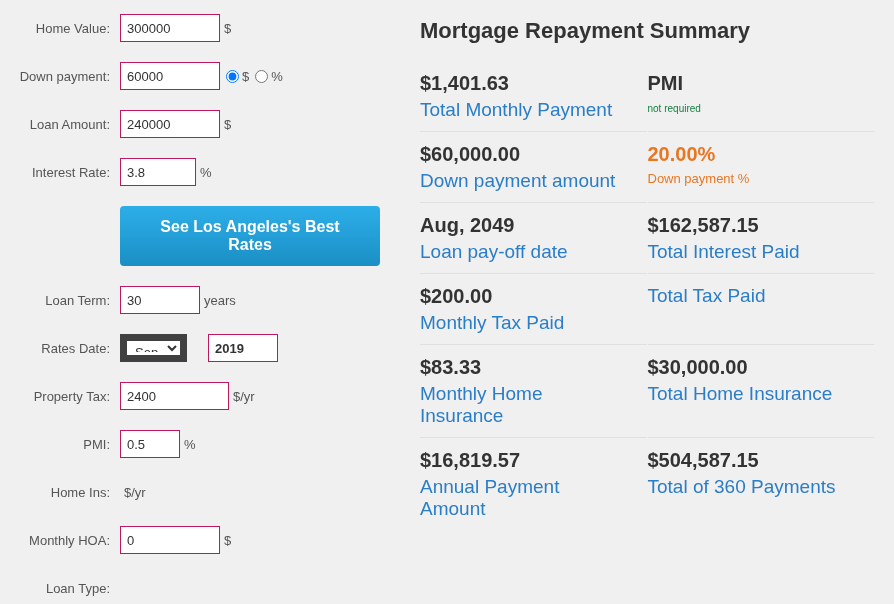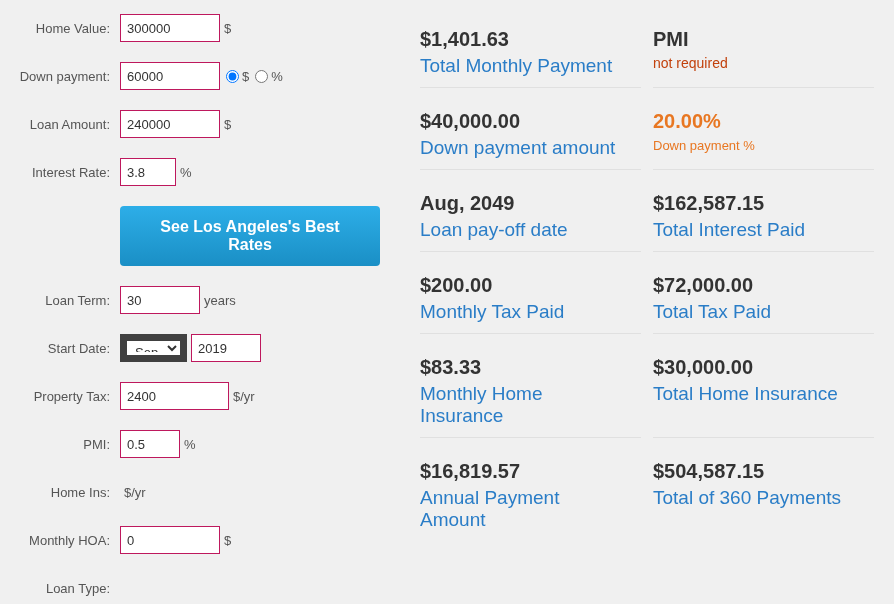--- a/index.html
+++ b/index.html
@@ -93,21 +93,21 @@
     }
     .summary-title {
       font-size: 22px;
       font-weight: bold;
       color: #333;
       margin-bottom: 18px;
     }
     .summary-grid {
       display: grid;
       grid-template-columns: 1fr 1fr;
-      gap: 12px;
+      gap: 1px;
     }
     .summary-cell {
       padding: 10px 0 10px 0;
       border-bottom: 1px solid #e0e0e0;
     }
     .summary-cell:nth-child(odd) {
       padding-right: 20px;
     }
     .summary-value {
       font-size: 20px;
@@ -132,22 +132,22 @@
       color: #e87722;
     }
     .pmi-value {
       font-size: 20px;
       font-weight: bold;
       color: #333;
       display: block;
       margin-bottom: 4px;
     }
     .pmi-label-notreq {
-      font-size: 14px;
-      color: #c2410c;
+      font-size: 10px;
+      color: #15803d;
     }
   </style>
 </head>
 <body>
 
 <div class="container">
 
   <div class="left-panel">
 
     
@@ -176,43 +176,43 @@
     
     <div class="form-row">
       <span class="form-label">Loan Amount:</span>
       <input class="form-input" style="width: 100px;" type="text" value="240000">
       <span class="input-suffix">$</span>
     </div>
 
     
     <div class="form-row">
       <span class="form-label">Interest Rate:</span>
-      <input class="form-input" style="width: 56px;" type="text" value="3.8">
+      <input class="form-input" style="width: 76px;" type="text" value="3.8">
       <span class="input-suffix">%</span>
     </div>
 
     
     <button class="btn-best-rates">See Los Angeles's Best Rates</button>
 
     
     <div class="form-row">
       <span class="form-label">Loan Term:</span>
       <input class="form-input" style="width: 80px;" type="text" value="30">
       <span class="input-suffix">years</span>
     </div>
 
     
     <div class="form-row">
-      <span class="form-label">Start Date:</span>
+      <span class="form-label">Rates Date:</span>
       <select class="select-input">
         <option>Jan</option><option>Feb</option><option>Mar</option><option>Apr</option>
         <option>May</option><option>Jun</option><option>Jul</option><option>Aug</option>
         <option selected="">Sep</option><option>Oct</option><option>Nov</option><option>Dec</option>
       </select>
-      <input class="form-input" style="width: 70px; margin-left: 4px;" type="text" value="2019">
+      <input class="form-input" style="width: 70px; margin-left: 21px; font-weight: bold;" type="text" value="2019">
     </div>
 
     
     <div class="form-row">
       <span class="form-label">Property Tax:</span>
       <input class="form-input" style="width: 109px;" type="text" value="2400">
       <span class="input-suffix">$/yr</span>
     </div>
 
     
@@ -238,34 +238,35 @@
     
     <div class="form-row">
       <span class="form-label">Loan Type:</span>
     </div>
 
     
     
   </div>
 
   <div class="right-panel">
+    <div class="summary-title">Mortgage Repayment Summary</div>
 
     <div class="summary-grid">
 
       <div class="summary-cell">
         <span class="summary-value">$1,401.63</span>
         <span class="summary-label">Total Monthly Payment</span>
       </div>
       <div class="summary-cell">
         <span class="pmi-value">PMI</span>
         <span class="pmi-label-notreq">not required</span>
       </div>
 
       <div class="summary-cell">
-        <span class="summary-value">$40,000.00</span>
+        <span class="summary-value">$60,000.00</span>
         <span class="summary-label">Down payment amount</span>
       </div>
       <div class="summary-cell">
         <span class="summary-value-orange">20.00%</span>
         <span class="summary-label-orange">Down payment %</span>
       </div>
 
       <div class="summary-cell">
         <span class="summary-value">Aug, 2049</span>
         <span class="summary-label">Loan pay-off date</span>
@@ -273,21 +274,20 @@
       <div class="summary-cell">
         <span class="summary-value">$162,587.15</span>
         <span class="summary-label">Total Interest Paid</span>
       </div>
 
       <div class="summary-cell">
         <span class="summary-value">$200.00</span>
         <span class="summary-label">Monthly Tax Paid</span>
       </div>
       <div class="summary-cell">
-        <span class="summary-value">$72,000.00</span>
         <span class="summary-label">Total Tax Paid</span>
       </div>
 
       <div class="summary-cell">
         <span class="summary-value">$83.33</span>
         <span class="summary-label">Monthly Home Insurance</span>
       </div>
       <div class="summary-cell">
         <span class="summary-value">$30,000.00</span>
         <span class="summary-label">Total Home Insurance</span>

